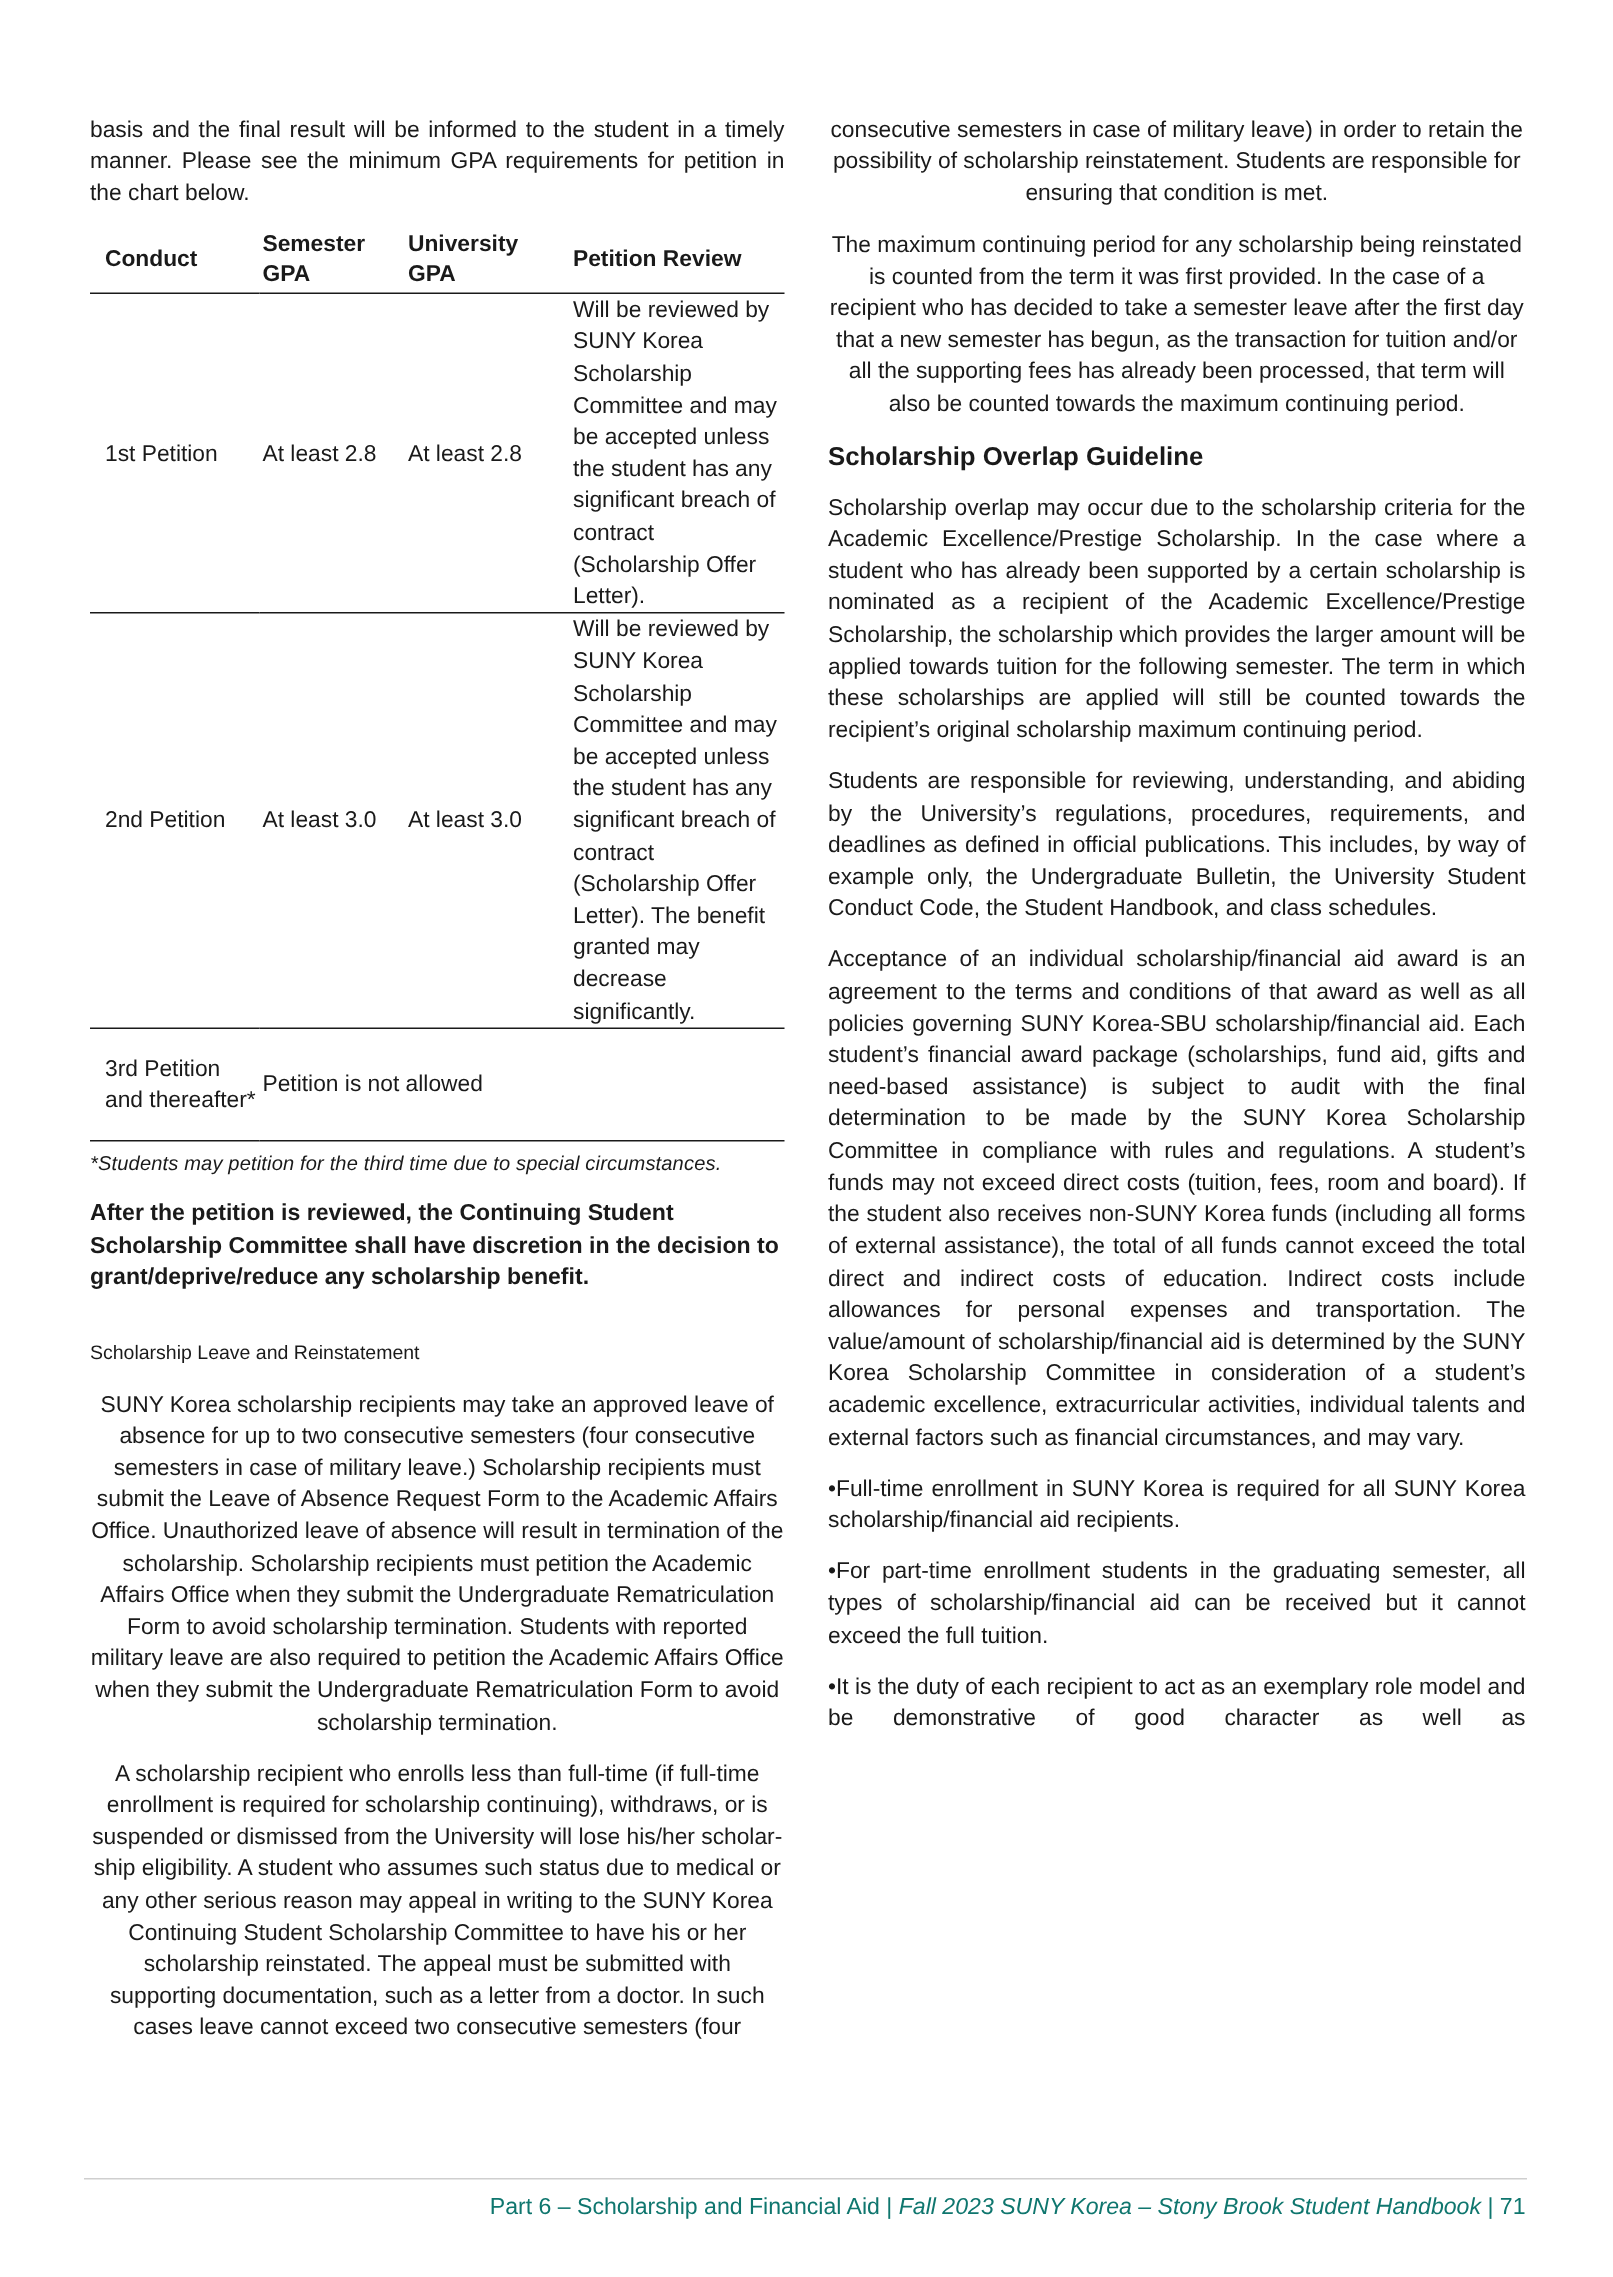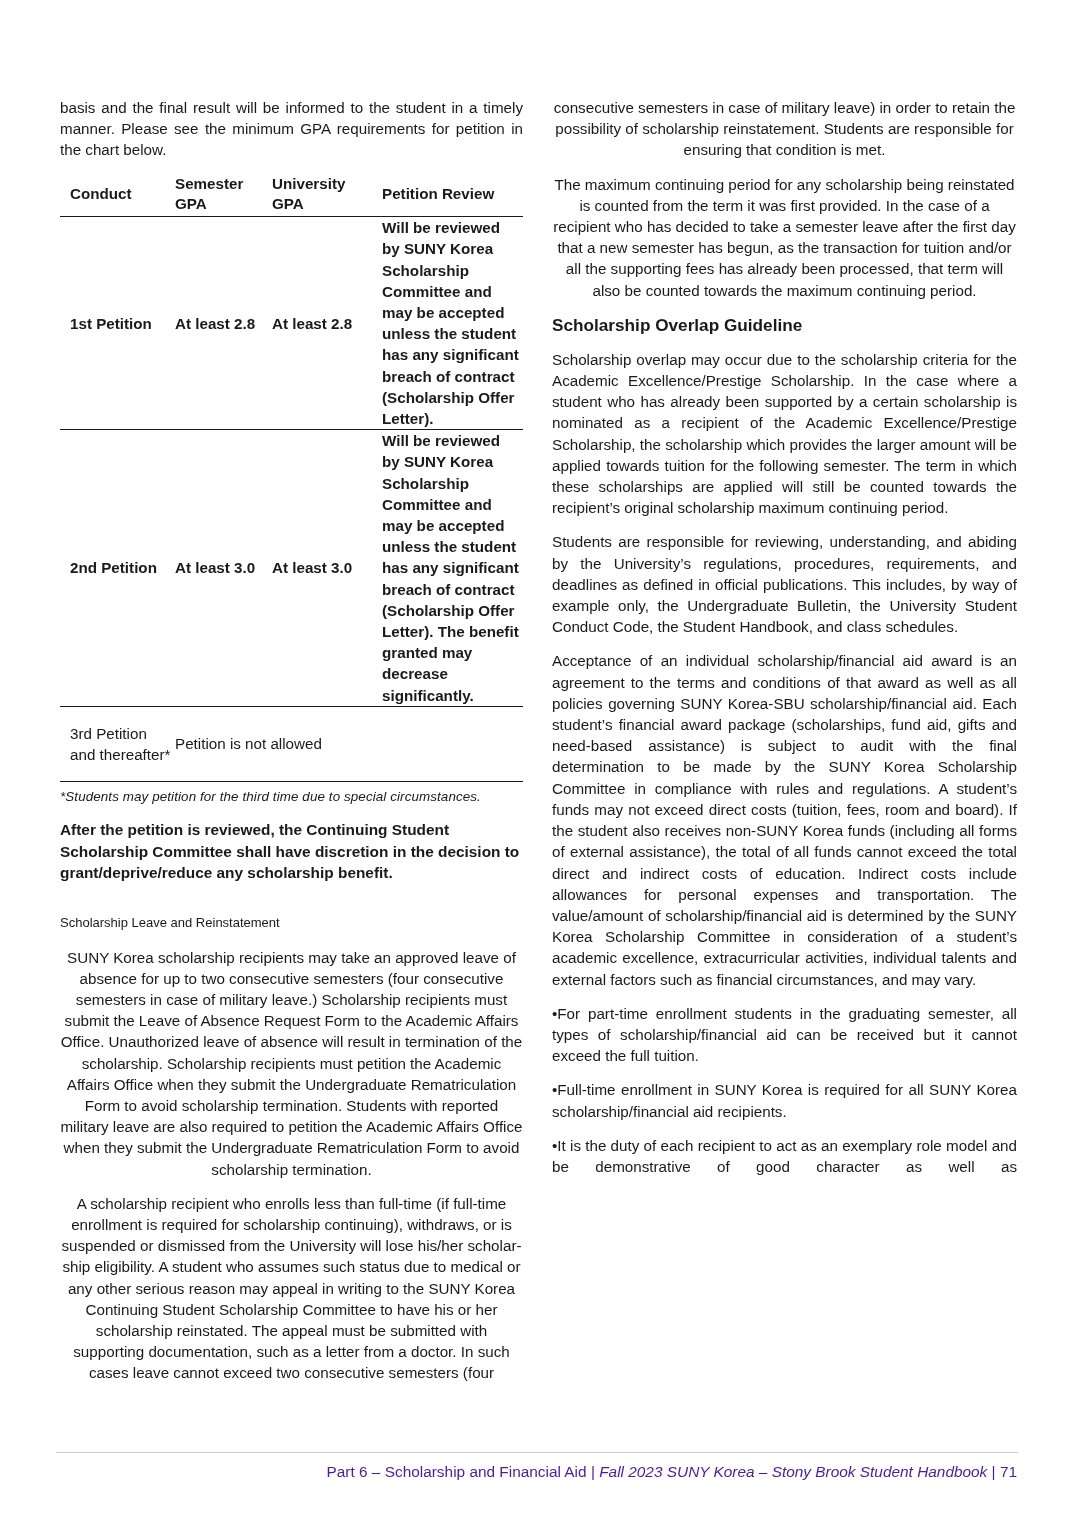--- a/index.html
+++ b/index.html
@@ -5,21 +5,21 @@
   * { box-sizing: border-box; margin: 0; padding: 0; }
   html, body { width: 1075px; height: 1518px; background: #ffffff; }
   body {
     position: relative;
     font-family: "Liberation Sans", "DejaVu Sans", sans-serif;
     color: #1a1a1a;
     font-size: 15.2px;
     line-height: 21.2px;
     overflow: hidden;
   }
-  .col { position: absolute; top: 97px; }
+  .col { position: absolute; top: 76px; }
   .col-left { left: 60px; width: 463px; }
   .col-right { left: 552px; width: 465px; }
   p { margin-bottom: 13px; }
   .justify { text-align: justify; }
   .left { text-align: center; }
 
   table.petition {
     width: 463px;
     border-collapse: collapse;
     margin-top: 4px;
@@ -35,21 +35,21 @@
     height: 43px;
   }
   table.petition th.c2, table.petition th.c3, table.petition th.c4 { padding-left: 2px; }
   table.petition td {
     vertical-align: middle;
     padding: 0 2px 0 10px;
     line-height: 21.2px;
   }
   table.petition td.c2, table.petition td.c3 { padding-left: 2px; white-space: nowrap; }
   table.petition td.c4 { padding-left: 2px; }
-  table.petition tr.r1 td, table.petition tr.r2 td { border-bottom: 1.5px solid #1a1a1a; font-weight: bold; }
+  table.petition tr.r1 td, table.petition tr.r2 td { border-bottom: 1.5px solid #1a1a1a; }
   table.petition tr.r3 td { border-bottom: 1.5px solid #1a1a1a; padding-top: 16px; padding-bottom: 16px; }
   .footnote {
     font-style: italic;
     font-size: 13.4px;
     margin-top: 4px;
     margin-bottom: 12px;
     letter-spacing: 0.1px;
   }
   .bold-note {
     font-weight: bold;
@@ -73,21 +73,21 @@
     position: absolute;
     left: 56px; top: 1452px;
     width: 962px; height: 1px;
     background: #cfcfcf;
   }
   .footer {
     position: absolute;
     right: 58px; top: 1462px;
     font-size: 15.4px;
     line-height: 20px;
-    color: #4c1d95;
+    color: #0f766e;
     white-space: nowrap;
   }
   .footer .ital { font-style: italic; }
 </style>
 </head>
 <body>
 
 <div class="col col-left">
   <p class="justify">basis and the final result will be informed to the student in a timely manner. Please see the minimum GPA requirements for petition in the chart below.</p>
 
@@ -137,21 +137,21 @@
 
 <div class="col col-right">
   <p class="left">consecutive semesters in case of military leave) in order to retain the possibility of scholarship reinstatement. Students are responsible for ensuring that condition is met.</p>
   <p class="left">The maximum continuing period for any scholarship being reinstated is counted from the term it was first provided. In the case of a recipient who has decided to take a semester leave after the first day that a new semester has begun, as the transaction for tuition and/or all the supporting fees has already been processed, that term will also be counted towards the maximum continuing period.</p>
 
   <h2 class="section-bold">Scholarship Overlap Guideline</h2>
   <p class="justify">Scholarship overlap may occur due to the scholarship criteria for the Academic Excellence/Prestige Scholarship. In the case where a student who has already been supported by a certain scholarship is nominated as a recipient of the Academic Excellence/Prestige Scholarship, the scholarship which provides the larger amount will be applied towards tuition for the following semester. The term in which these scholarships are applied will still be counted towards the recipient’s original scholarship maximum continuing period.</p>
 
   <p class="justify">Students are responsible for reviewing, understanding, and abiding by the University’s regulations, procedures, requirements, and deadlines as defined in official publications. This includes, by way of example only, the Undergraduate Bulletin, the University Student Conduct Code, the Student Handbook, and class schedules.</p>
   <p class="justify">Acceptance of an individual scholarship/financial aid award is an agreement to the terms and conditions of that award as well as all policies governing SUNY Korea-SBU scholarship/financial aid. Each student’s financial award package (scholarships, fund aid, gifts and need-based assistance) is subject to audit with the final determination to be made by the SUNY Korea Scholarship Committee in compliance with rules and regulations. A student’s funds may not exceed direct costs (tuition, fees, room and board). If the student also receives non-SUNY Korea funds (including all forms of external assistance), the total of all funds cannot exceed the total direct and indirect costs of education. Indirect costs include allowances for personal expenses and transportation. The value/amount of scholarship/financial aid is determined by the SUNY Korea Scholarship Committee in consideration of a student’s academic excellence, extracurricular activities, individual talents and external factors such as financial circumstances, and may vary.</p>
+  <p class="justify">•Full-time enrollment in SUNY Korea is required for all SUNY Korea scholarship/financial aid recipients.</p>
   <p class="justify">•For part-time enrollment students in the graduating semester, all types of scholarship/financial aid can be received but it cannot exceed the full tuition.</p>
-  <p class="justify">•Full-time enrollment in SUNY Korea is required for all SUNY Korea scholarship/financial aid recipients.</p>
   <p class="justify" style="text-align-last: justify;">•It is the duty of each recipient to act as an exemplary role model and be demonstrative of good character as well as</p>
 </div>
 
 <div class="footer-rule"></div>
 <div class="footer">
   <span>Part 6 – Scholarship and Financial Aid</span><span> | </span><span class="ital">Fall 2023 SUNY Korea – Stony Brook Student Handbook</span><span> | </span><span>71</span>
 </div>
 
 </body></html>

